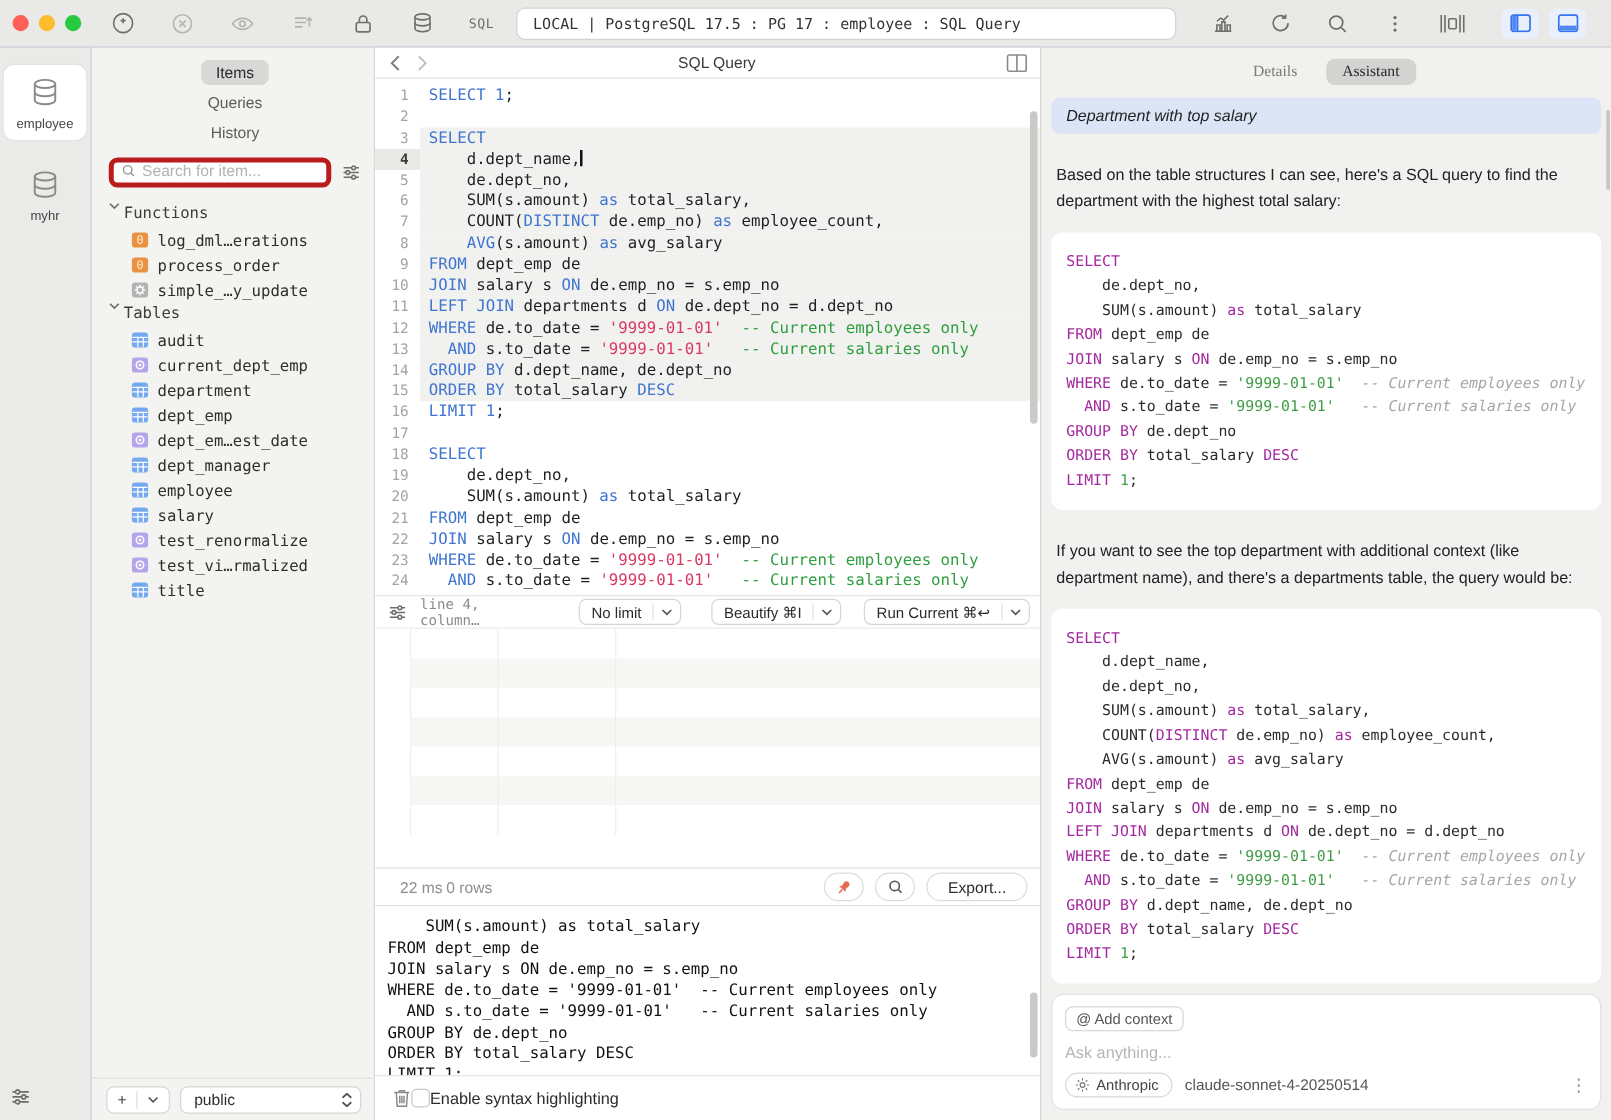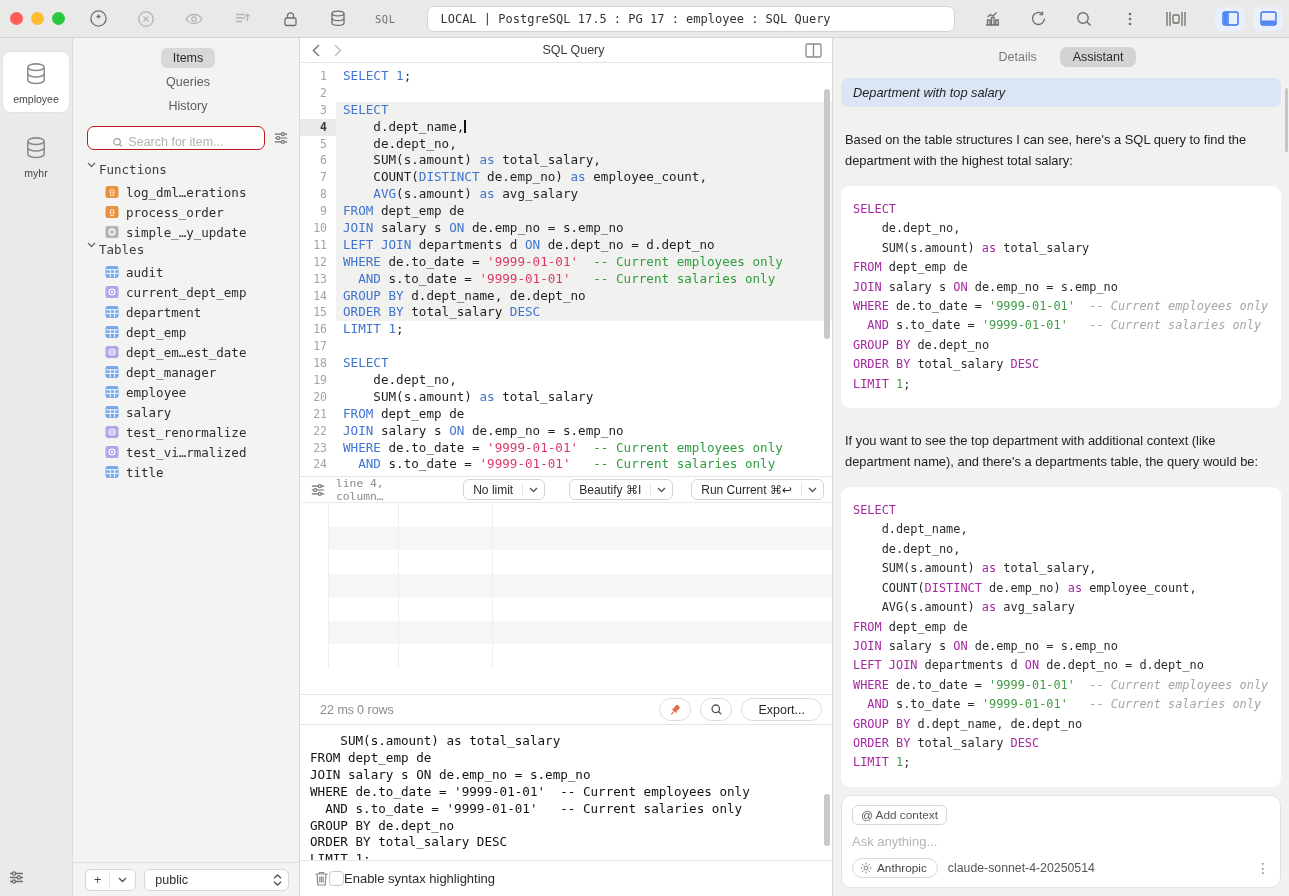--- a/index.html
+++ b/index.html
@@ -8,42 +8,42 @@
   .window { width:1289px; height:896px; display:flex; flex-direction:column; background:#8b5cf6; }
 
   
   .titlebar { height:38px; background:#e9e9e7; border-bottom:1px solid #d2d2d0; display:flex; align-items:center; padding:0 10px; flex:0 0 auto; }
   .traffic { display:flex; gap:8px; margin-right:22px; }
   .tl { width:13px; height:13px; border-radius:50%; }
   .tb-icons { display:flex; align-items:center; gap:26px; margin-right:18px; }
   .tb-icon { display:flex; align-items:center; justify-content:center; width:22px; height:22px; color:#6e6e6c; }
   .tb-icon.dim { color:#b4b4b2; }
   .sql-label { font-family:"DejaVu Sans Mono",monospace; font-size:10.5px; color:#6e6e6c; letter-spacing:.5px; }
-  .title-field { flex:0 0 auto; width:528px; height:26px; margin-left:14px; background:#fff; border:1px solid #d4d4d2; border-radius:7px; display:flex; align-items:center; padding:0 12px; font-family:"DejaVu Sans Mono",monospace; font-size:12px; color:#333; white-space:nowrap; overflow:hidden; }
+  .title-field { flex:0 0 auto; width:528px; height:26px; background:#fff; border:1px solid #d4d4d2; border-radius:7px; display:flex; align-items:center; padding:0 12px; font-family:"DejaVu Sans Mono",monospace; font-size:12px; color:#333; white-space:nowrap; overflow:hidden; }
   .tb-right { display:flex; align-items:center; gap:24px; margin-left:26px; }
   .panel-btns { display:flex; gap:8px; margin-left:4px; }
   .panel-btn { width:30px; height:24px; border-radius:6px; background:#e9effb; display:flex; align-items:center; justify-content:center; }
 
   
   .app-body { flex:1; display:flex; min-height:0; }
 
   
   .rail { width:73px; background:#eaeae8; border-right:1px solid #dcdcda; display:flex; flex-direction:column; align-items:center; padding-top:14px; flex:0 0 auto; position:relative; }
   .conn { width:66px; border-radius:8px; padding:9px 2px 7px; display:flex; flex-direction:column; align-items:center; gap:6px; margin-bottom:14px; }
   .conn.sel { background:#ffffff; box-shadow:0 0 0 1px #e3e3e1; }
   .conn-label { font-size:10.5px; color:#444; }
   .rail-bottom { position:absolute; bottom:10px; left:8px; color:#6e6e6c; }
 
   
   .sidebar { width:227px; background:#f3f3f1; border-right:1px solid #d9d9d7; display:flex; flex-direction:column; flex:0 0 auto; }
   .sb-tabs { display:flex; align-items:center; gap:4px; padding:10px 8px 4px 12px;flex-direction:column; }
   .sb-tab { padding:3px 12px; border-radius:6px; color:#5d5d5b; font-size:12.5px; }
   .sb-tab.active { background:#d8d8d6; color:#2b2b2b; }
   .sb-search-row { display:flex; align-items:center; gap:8px; padding:6px 10px 8px 14px; }
-  .sb-search { flex:1; height:24px; background:#fff; border:1px solid #b91c1c; border-radius:7px; display:flex; align-items:flex-end; gap:5px; padding:0 24px; }
+  .sb-search { flex:1; height:24px; background:#fff; border:4px solid #b91c1c; border-radius:7px; display:flex; align-items:flex-start; gap:5px; padding:0 6px; }
   .sb-search input { border:none; outline:none; width:100%; font-size:12.5px; color:#333; background:transparent; font-family:inherit; }
   .sb-search input::placeholder { color:#b2b2b0; }
   .tree { flex:1; overflow:hidden; padding:4px 0 0 14px; }
   .tree-section { display:flex; align-items:flex-start; gap:3px; height:20px; color:#3c3c3a; font-family:"DejaVu Sans Mono",monospace; font-size:12.5px; }
   .tree-item { display:flex; align-items:center; gap:7px; height:20px; padding-left:18px; font-family:"DejaVu Sans Mono",monospace; font-size:12.5px; color:#2e2e2c; white-space:nowrap; }
   .sb-bottom { height:34px; border-top:1px solid #e0e0de; display:flex; align-items:center; gap:8px; padding:0 10px 0 12px; }
   .plus-btn { height:22px; background:#fff; border:1px solid #d6d6d4; border-radius:6px; display:flex; align-items:center; }
   .plus-btn .seg { padding:0 8px; display:flex; align-items:center; color:#444; }
   .plus-btn .div { width:1px; height:14px; background:#e0e0de; }
   .schema-select { flex:1; height:22px; background:#fff; border:1px solid #d6d6d4; border-radius:6px; display:flex; align-items:center; justify-content:space-between; padding:0 6px 0 10px; color:#2b2b2b; font-size:12.5px; }
@@ -100,21 +100,21 @@
 
   .message { height:136px; border-top:1px solid #e4e4e2; position:relative; overflow:hidden; padding:8px 0 0 10px; flex:0 0 auto; }
   .msg-line { font-family:"DejaVu Sans Mono",monospace; font-size:12.6px; line-height:16.9px; white-space:pre; color:#111; }
   .msg-scroll { position:absolute; right:2px; bottom:14px; width:6px; height:52px; border-radius:3px; background:#c9c9c7; }
 
   .bottombar { height:36px; border-top:1px solid #e4e4e2; display:flex; align-items:center; padding:0 14px; flex:0 0 auto; }
   .checkbox { width:15px; height:15px; border:1.5px solid #c8c8c6; border-radius:4px; background:#fff; }
 
   
   .right { flex:1; background:#f1f1ef; border-left:1px solid #d8d8d6; display:flex; flex-direction:column; min-width:0; position:relative; }
-  .as-tabs { height:30px; display:flex; align-items:center; justify-content:center; gap:10px; padding-top:8px; flex:0 0 auto; }
+  .as-tabs { height:30px; display:flex; align-items:center; justify-content:center; gap:10px; padding-top:8px; flex:0 0 auto;font-family:Liberation Serif, serif; }
   .as-tab { padding:3px 13px; border-radius:7px; color:#7a7a78; font-size:12.5px; }
   .as-tab.active { background:#d3d3d1; color:#2b2b2b; }
   .as-scroll { flex:1; overflow:hidden; padding:0 8px; min-height:0; }
   .topic-banner { margin-top:10px; background:#dbe5f6; border-radius:7px; height:29px; display:flex; align-items:center; padding:0 12px; font-size:12.8px; color:#1f1f1f;font-style:italic; }
   .as-para { margin:22px 4px 0; font-size:12.9px; line-height:21px; color:#222; }
   .code-card { margin-top:15px; background:#fff; border-radius:9px; padding:14px 12px; overflow:hidden; }
   .ai-line { font-family:"DejaVu Sans Mono",monospace; font-size:11.9px; line-height:19.4px; white-space:pre; color:#2b2b2b; }
   .ai .tk-kw { color:#a428a0; }
   .ai .tk-num { color:#3f9c45; }
   .ai .tk-str { color:#3f9c45; }

